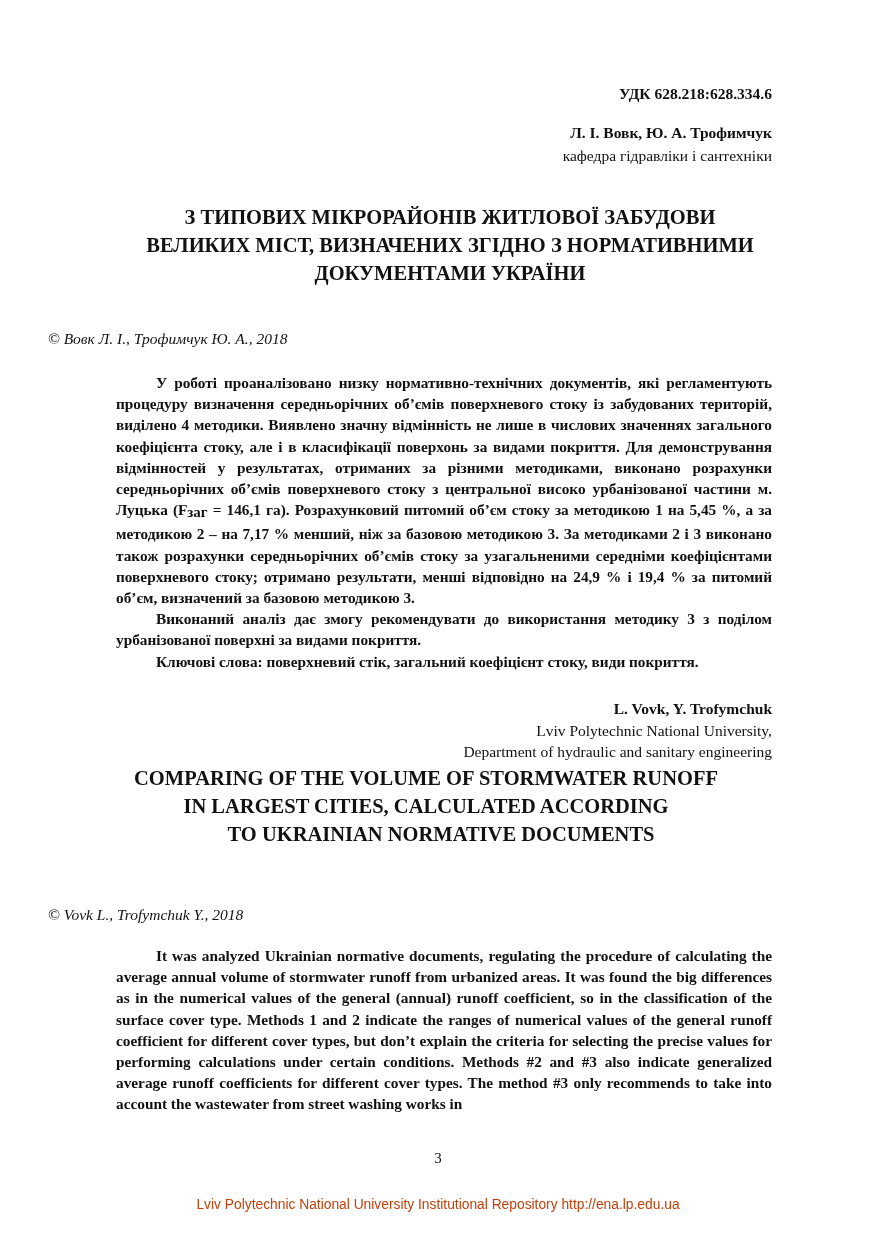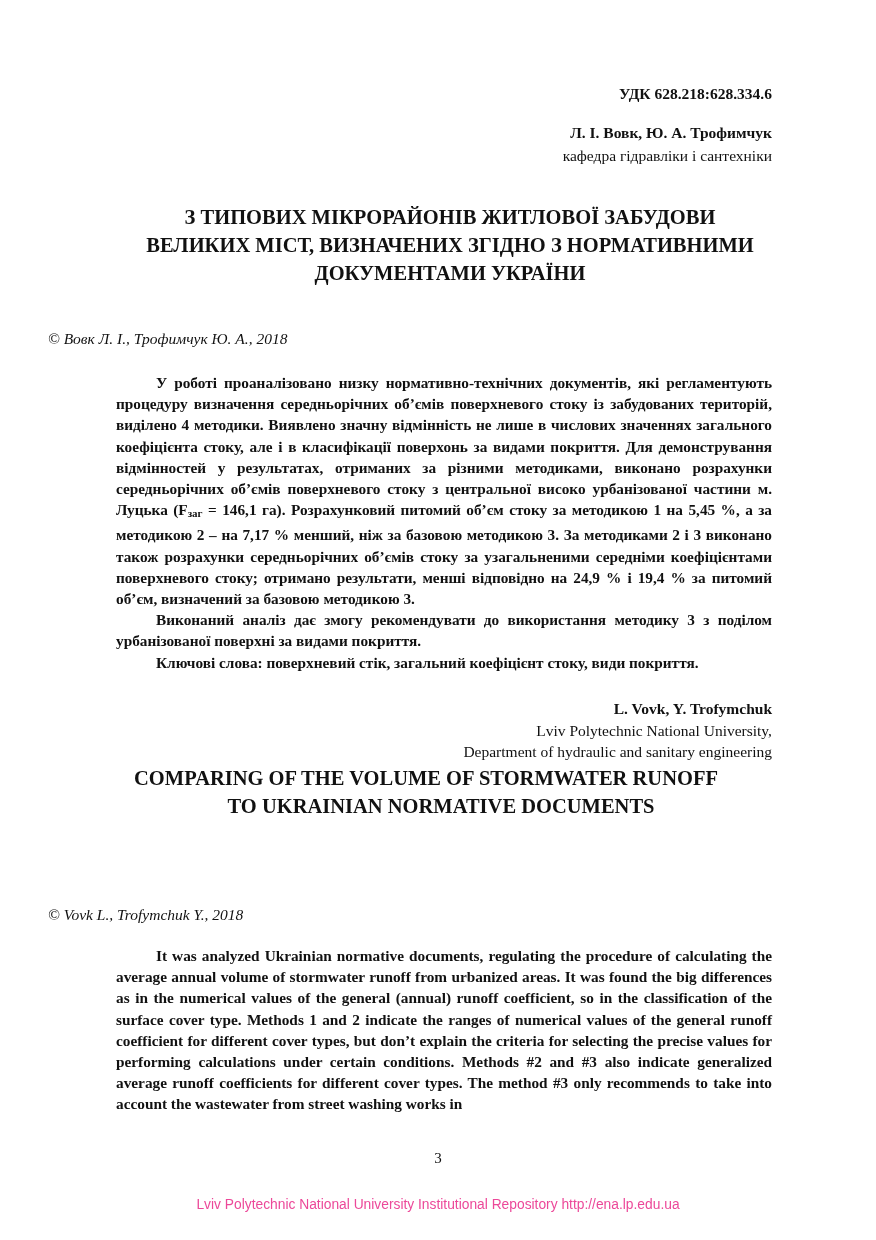--- a/index.html
+++ b/index.html
@@ -16,22 +16,22 @@
   .abstract {
     left: 116px; width: 656px; font-weight: bold; font-size: 15.3px; line-height: 21.2px;
     text-align: justify;
   }
   .abstract p { margin: 0; text-indent: 40px; }
   .en-authors { left: 330px; top: 700px; width: 442px; font-weight: bold; font-size: 15.5px; text-align: right; }
   .en-aff { left: 300px; top: 720px; width: 472px; font-size: 15.5px; line-height: 21px; text-align: right; }
   .title-en { left: 96px; top: 764px; width: 660px; font-weight: bold; font-size: 20.5px; line-height: 28px; text-align: center; }
   .title-en .l4 { padding-left: 30px; }
   .page-num { left: 0; top: 1150px; width: 876px; text-align: center; font-size: 15px; }
-  .footer { left: 0; top: 1197px; width: 876px; text-align: center; font-family: "Liberation Sans", "DejaVu Sans", sans-serif; font-size: 13.8px; color: #ec4899; }
-  sub { font-size: 11px; vertical-align: -2px; margin-top: 34px; }
+  .footer { left: 0; top: 1197px; width: 876px; text-align: center; font-family: "Liberation Sans", "DejaVu Sans", sans-serif; font-size: 13.8px; color: #c2410c; }
+  sub { font-size: 15px; vertical-align: -2px; margin-top: 34px; }
 </style>
 </head>
 <body>
 
 <div class="abs udk">УДК 628.218:628.334.6</div>
 
 <div class="abs ua-authors">Л. І. Вовк, Ю. А. Трофимчук</div>
 <div class="abs ua-aff">
   <div>кафедра гідравліки і сантехніки</div>
 </div>
@@ -51,20 +51,21 @@
 </div>
 
 <div class="abs en-authors">L. Vovk, Y. Trofymchuk</div>
 <div class="abs en-aff">
   <div>Lviv Polytechnic National University,</div>
   <div>Department of hydraulic and sanitary engineering</div>
 </div>
 
 <div class="abs title-en">
   <div>COMPARING OF THE VOLUME OF STORMWATER RUNOFF</div>
+  <div>IN LARGEST CITIES, CALCULATED ACCORDING</div>
   <div class="l4">TO UKRAINIAN NORMATIVE DOCUMENTS</div>
 </div>
 
 <div class="abs copyright" style="top:906px;">© Vovk L., Trofymchuk Y., 2018</div>
 
 <div class="abs abstract" style="top:945px;">
   <p>It was analyzed Ukrainian normative documents, regulating the procedure of calculating the average annual volume of stormwater runoff from urbanized areas. It was found the big differences as in the numerical values of the general (annual) runoff coefficient, so in the classification of the surface cover type. Methods 1 and 2 indicate the ranges of numerical values of the general runoff coefficient for different cover types, but don’t explain the criteria for selecting the precise values for performing calculations under certain conditions. Methods #2 and #3 also indicate generalized average runoff coefficients for different cover types. The method #3 only recommends to take into account the wastewater from street washing works in</p>
 </div>
 
 <div class="abs page-num">3</div>

